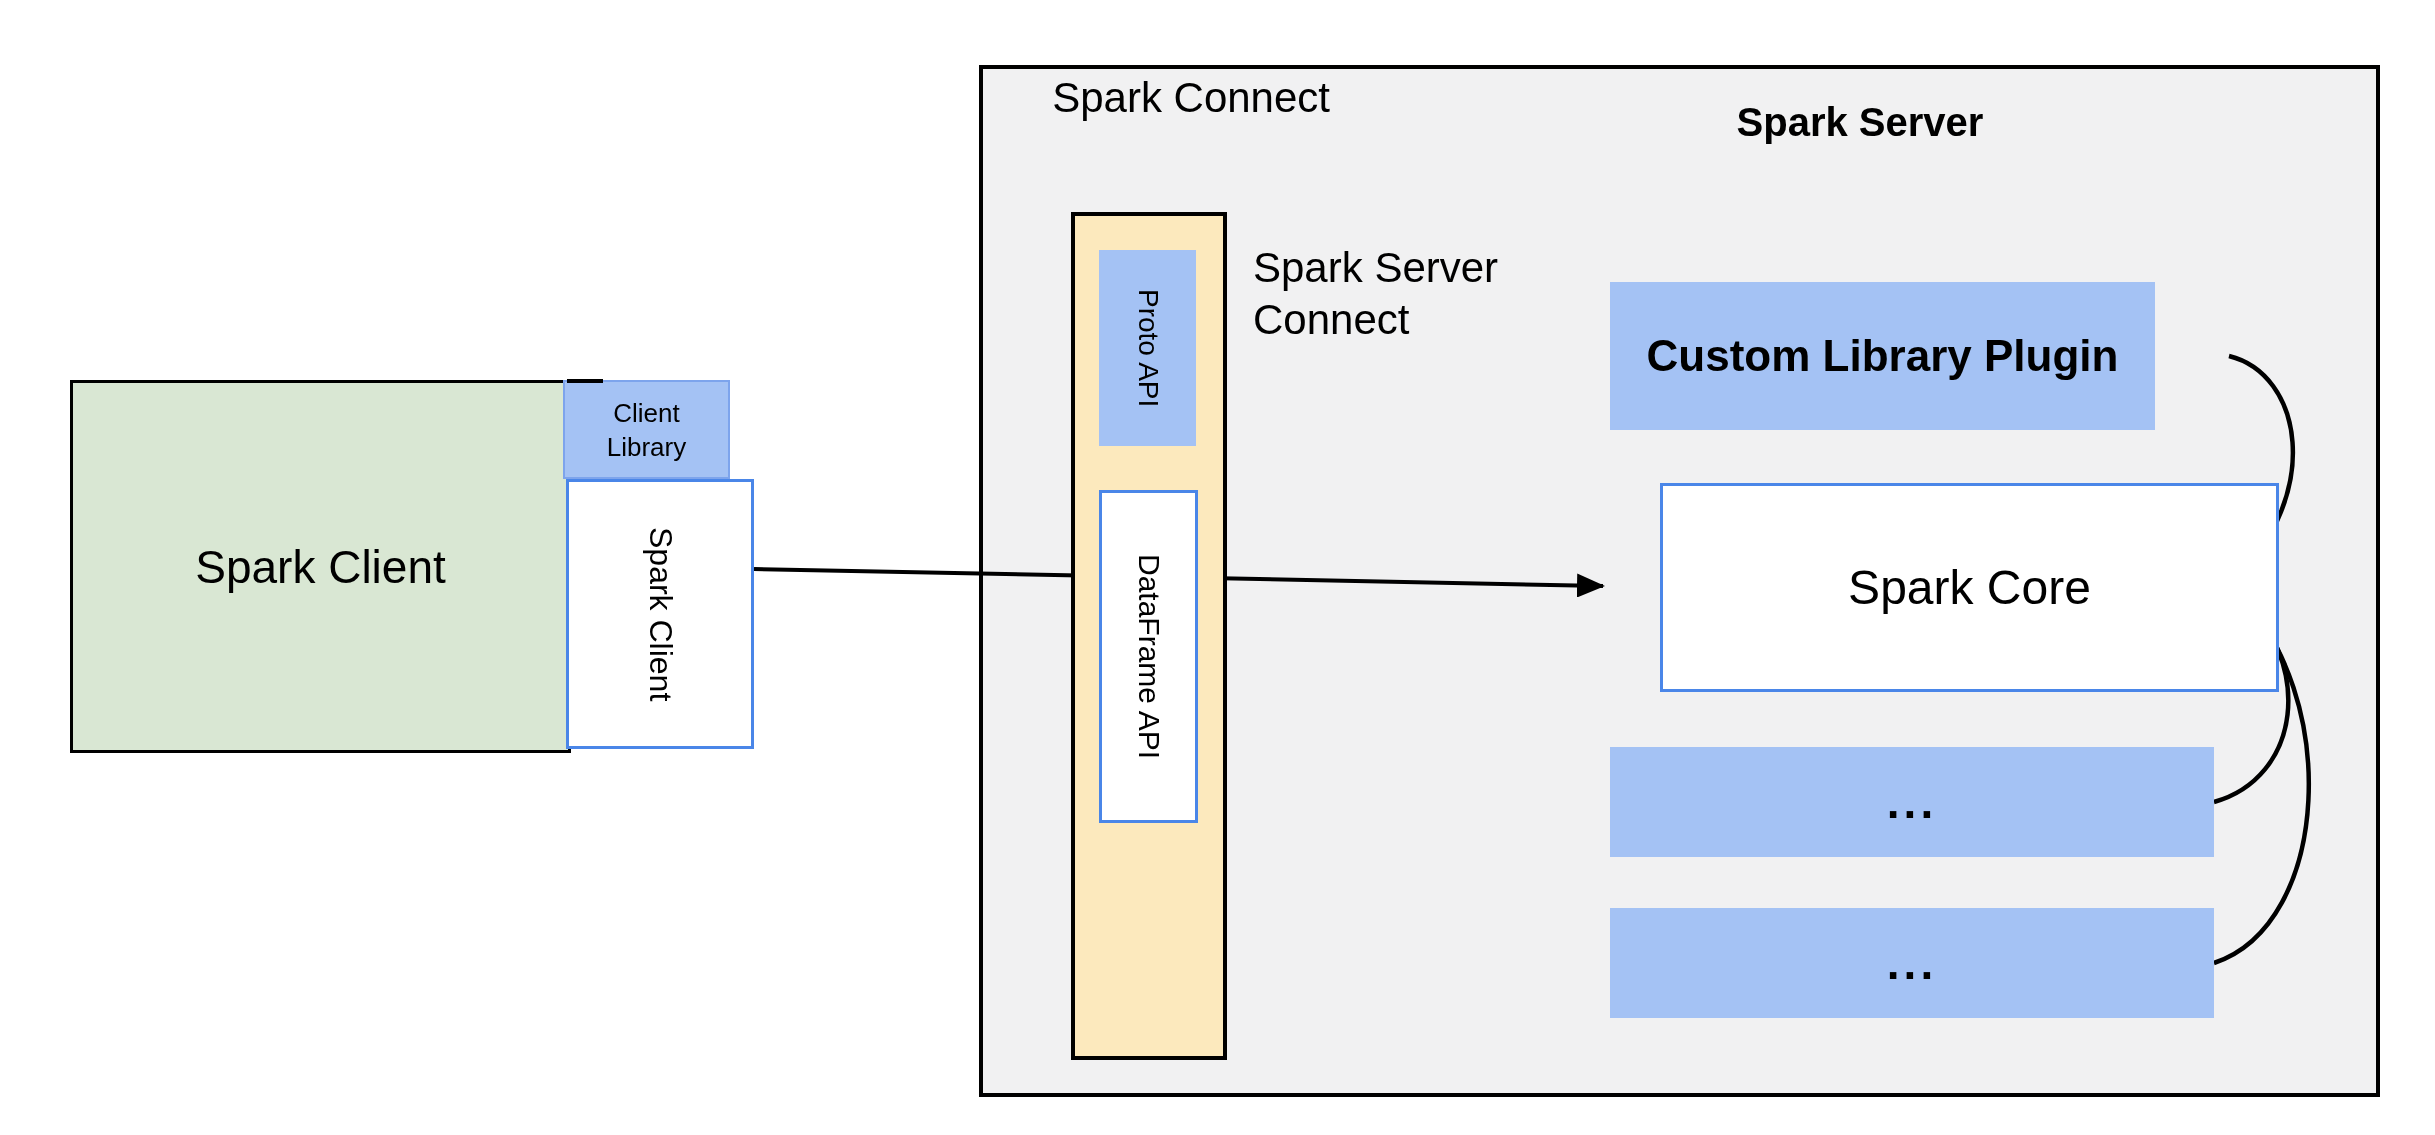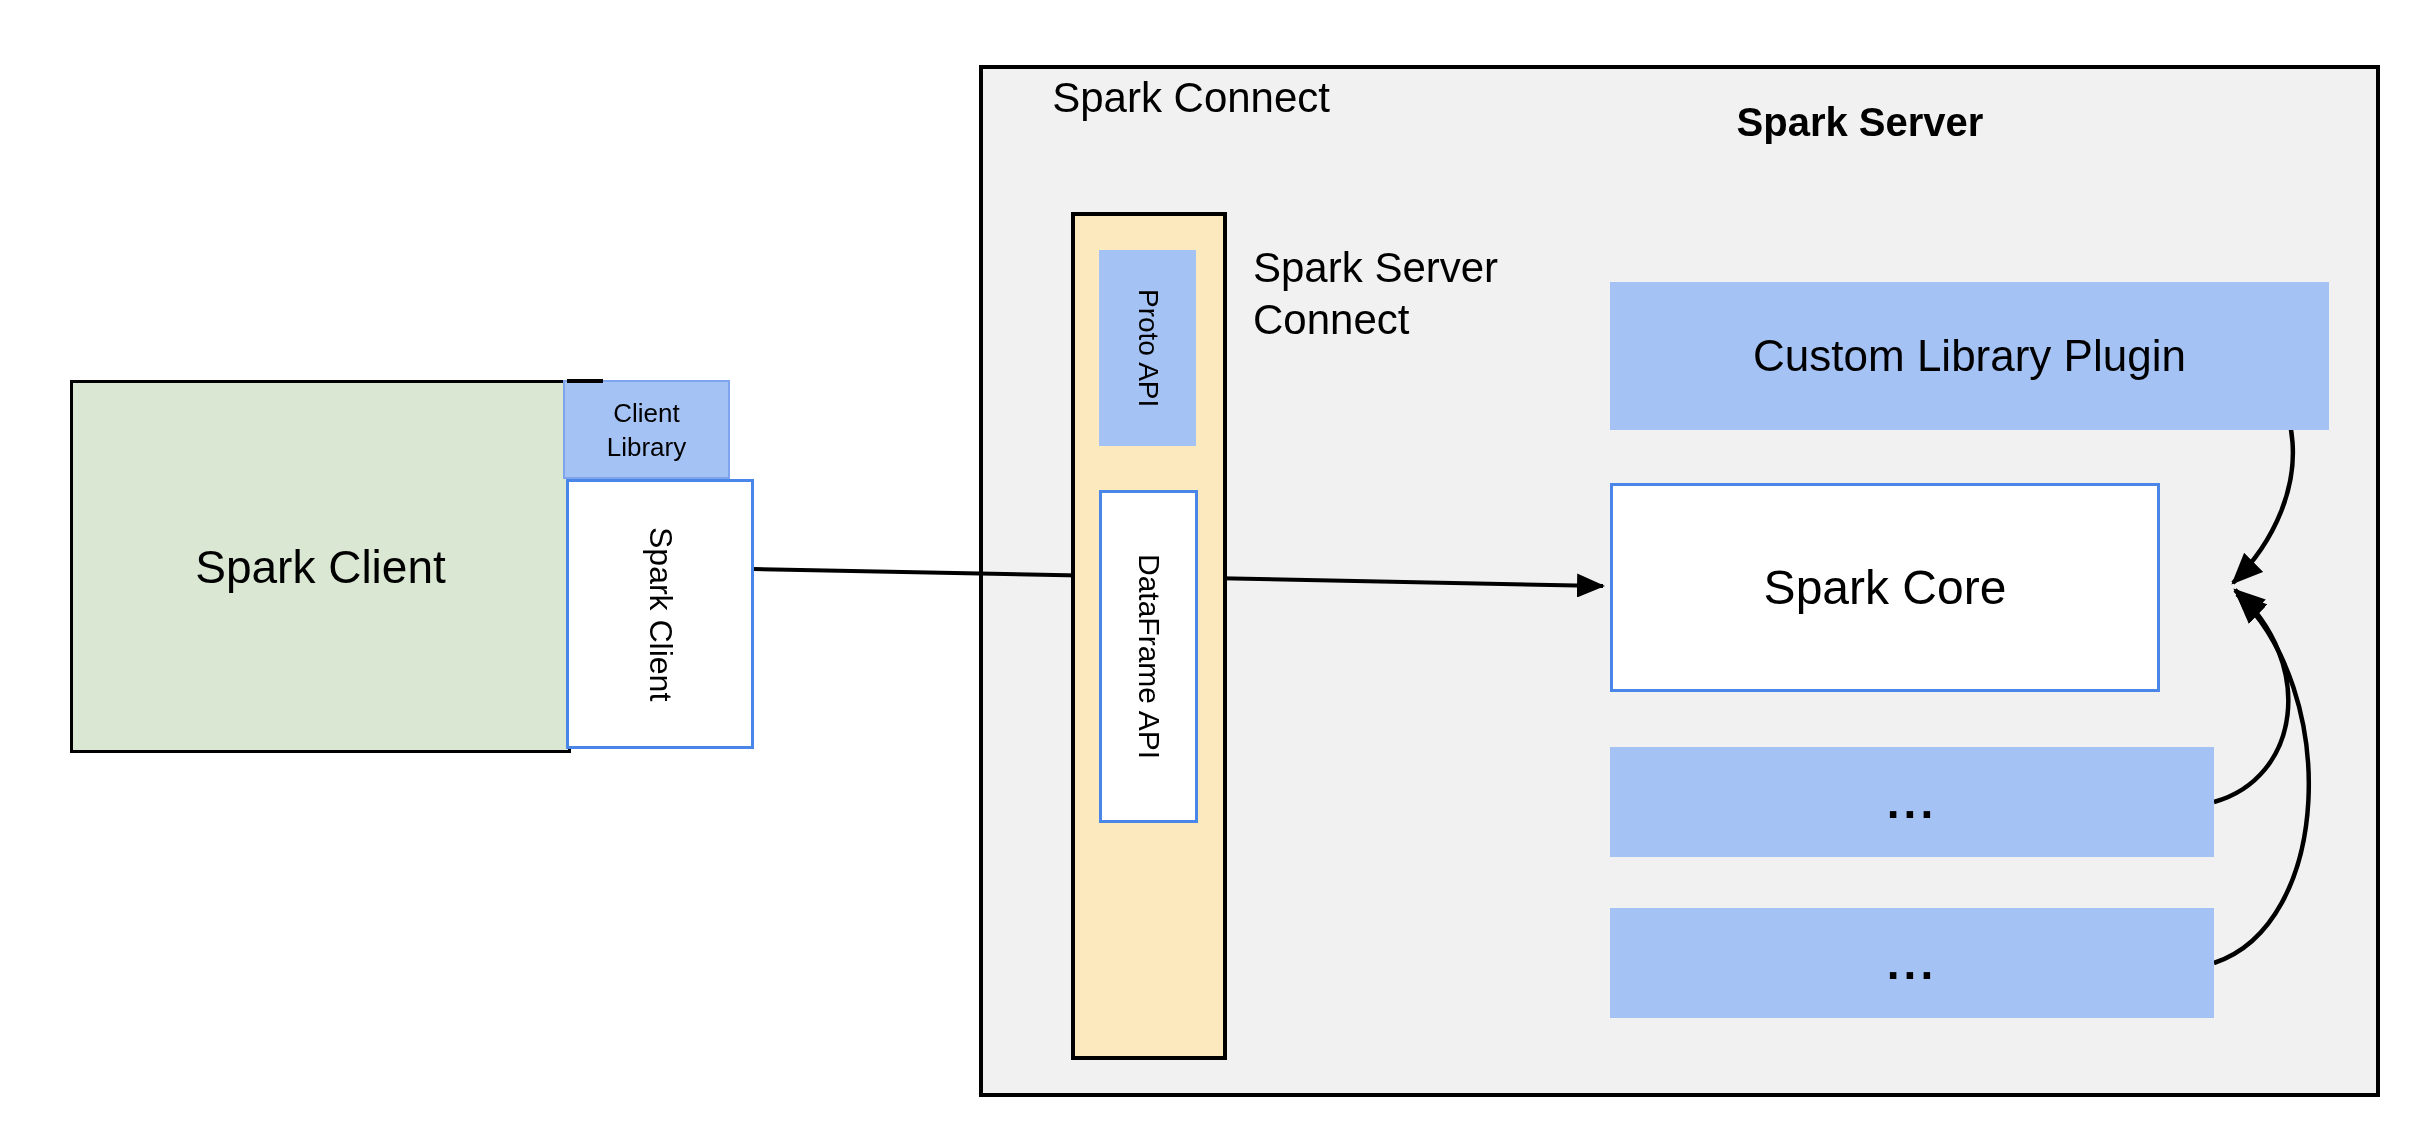--- a/index.html
+++ b/index.html
@@ -92,26 +92,26 @@
     z-index:2;
   }
   .library-label{
     left:1253px;top:242px;width:420px;
     font-size:42px;line-height:52px;text-align:left;
     z-index:2;
   }
 
   
   .clp-box{
-    left:1610px;top:282px;width:719px;height:148px;
+    left:1610px;top:282px;width:545px;height:148px;
     background:var(--box-blue,#a4c2f4);
-    z-index:2;font-size:44px;
+    z-index:2;font-size:44px;font-weight:bold;
   }
   .core-box{
-    left:1610px;top:483px;width:550px;height:209px;
+    left:1660px;top:483px;width:619px;height:209px;
     background:#fff;border:3px solid var(--border-blue,#4a86e8);
     z-index:2;font-size:48px;
   }
   .module-box{
     left:1610px;width:604px;height:110px;
     background:var(--box-blue,#a4c2f4);
     z-index:2;font-size:46px;font-weight:bold;
   }
   .module-box .dots{line-height:0;letter-spacing:4px;}
   #module-1{top:747px;}

